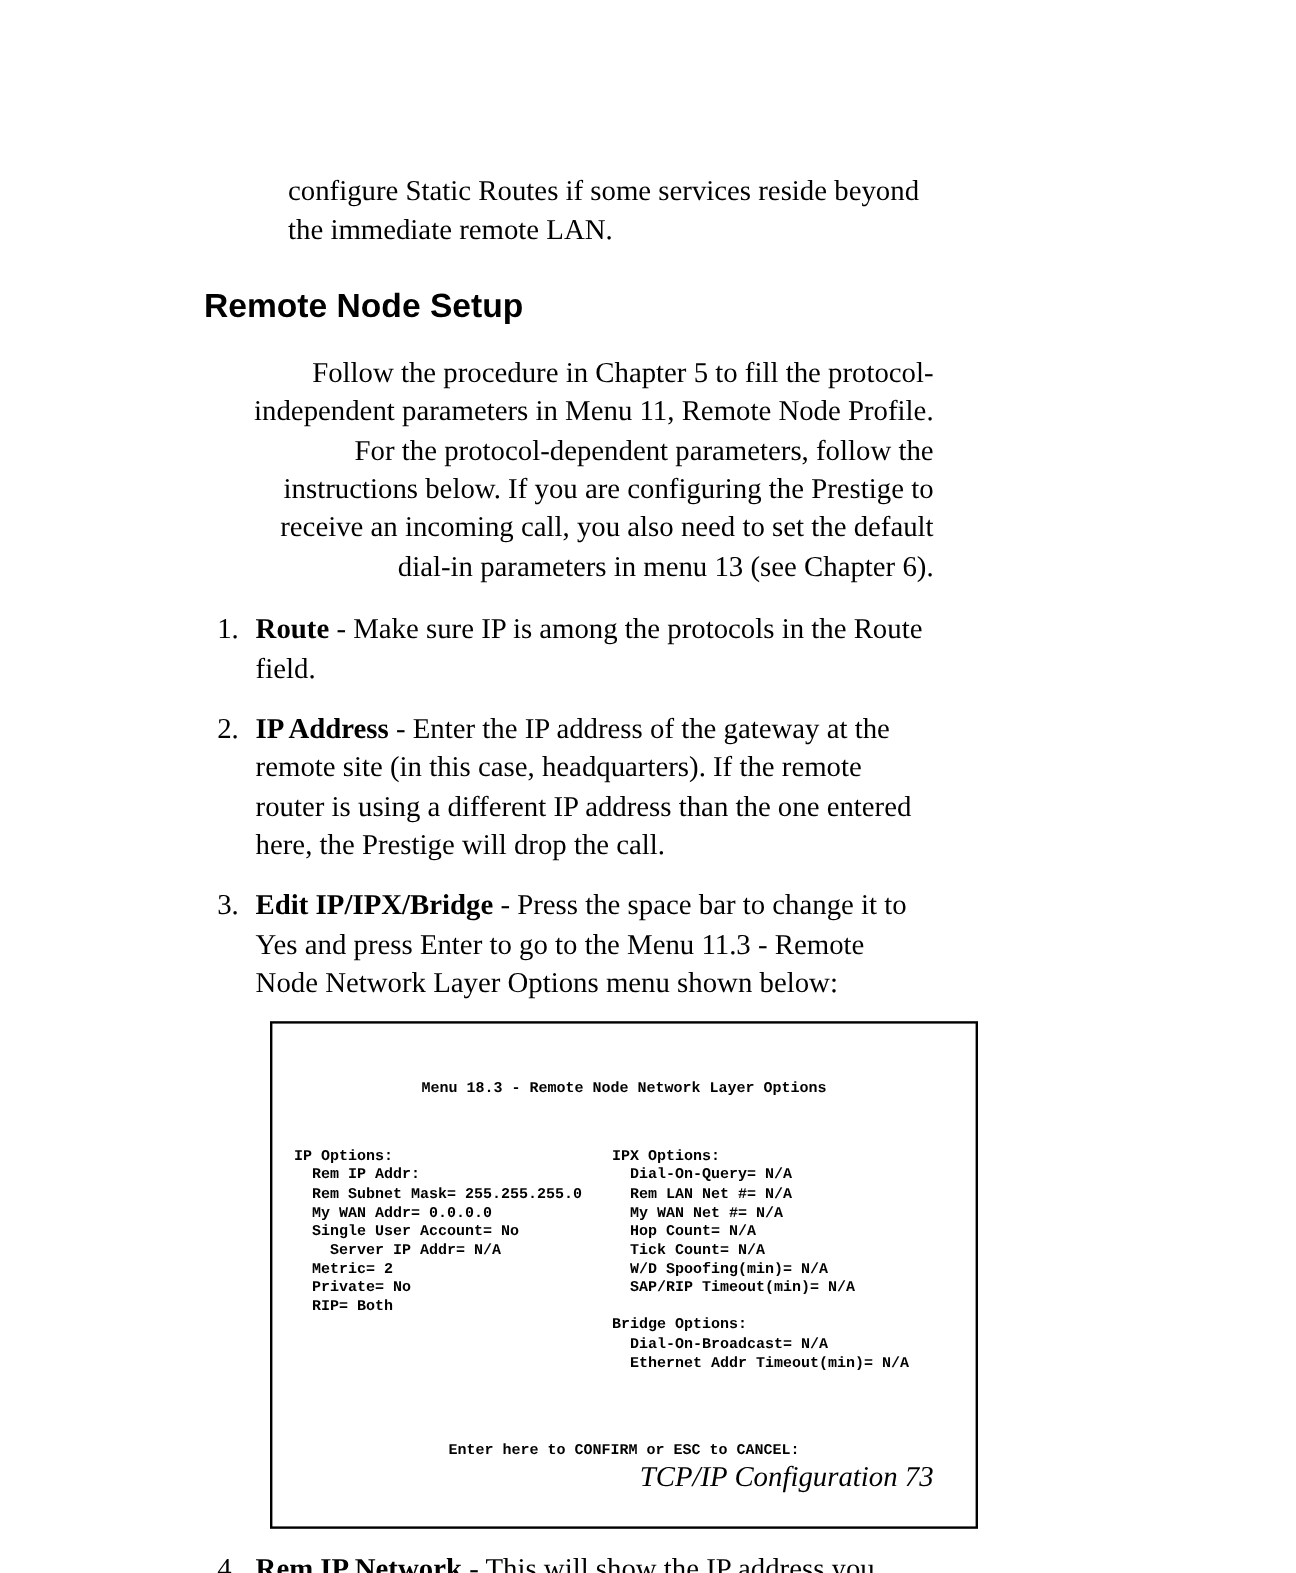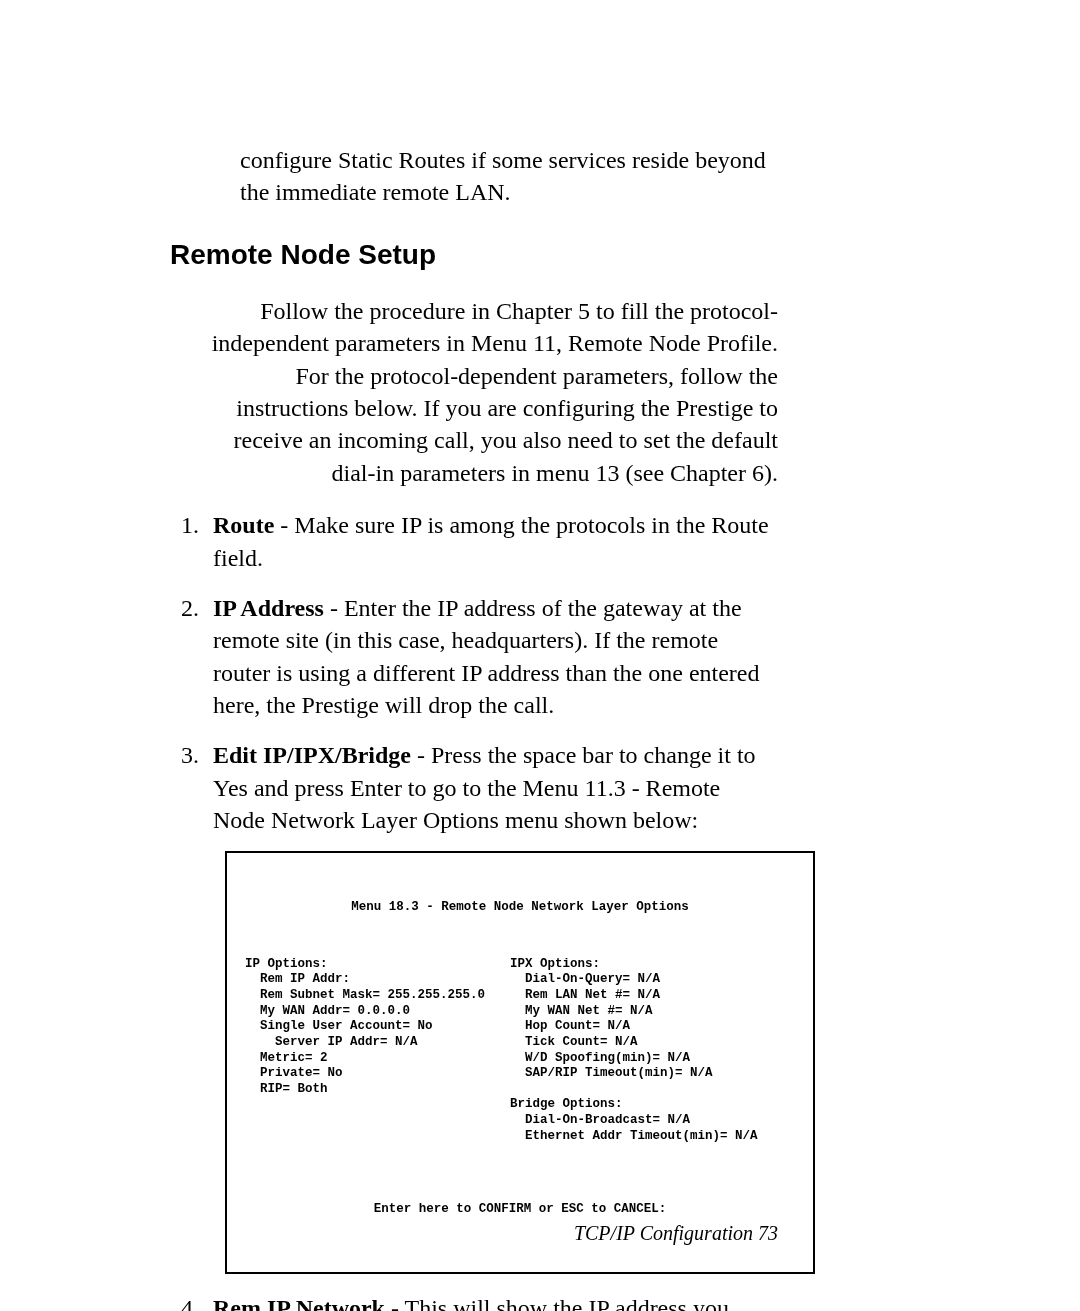--- a/index.html
+++ b/index.html
@@ -85,21 +85,21 @@
     font-size: 18px;
     font-weight: bold;
     text-align: center;
     width: 590px;
     margin: 0 0 20px 12px;
   }
   .page-footer {
     position: absolute;
     right: 170px;
     bottom: 66px;
-    font-size: 20px;
+    font-size: 24px;
     font-style: italic;
   }
 </style>
 </head>
 <body>
 
 <div class="page">
 
   <p class="intro">configure Static Routes if some services reside beyond the immediate remote LAN.</p>
 

